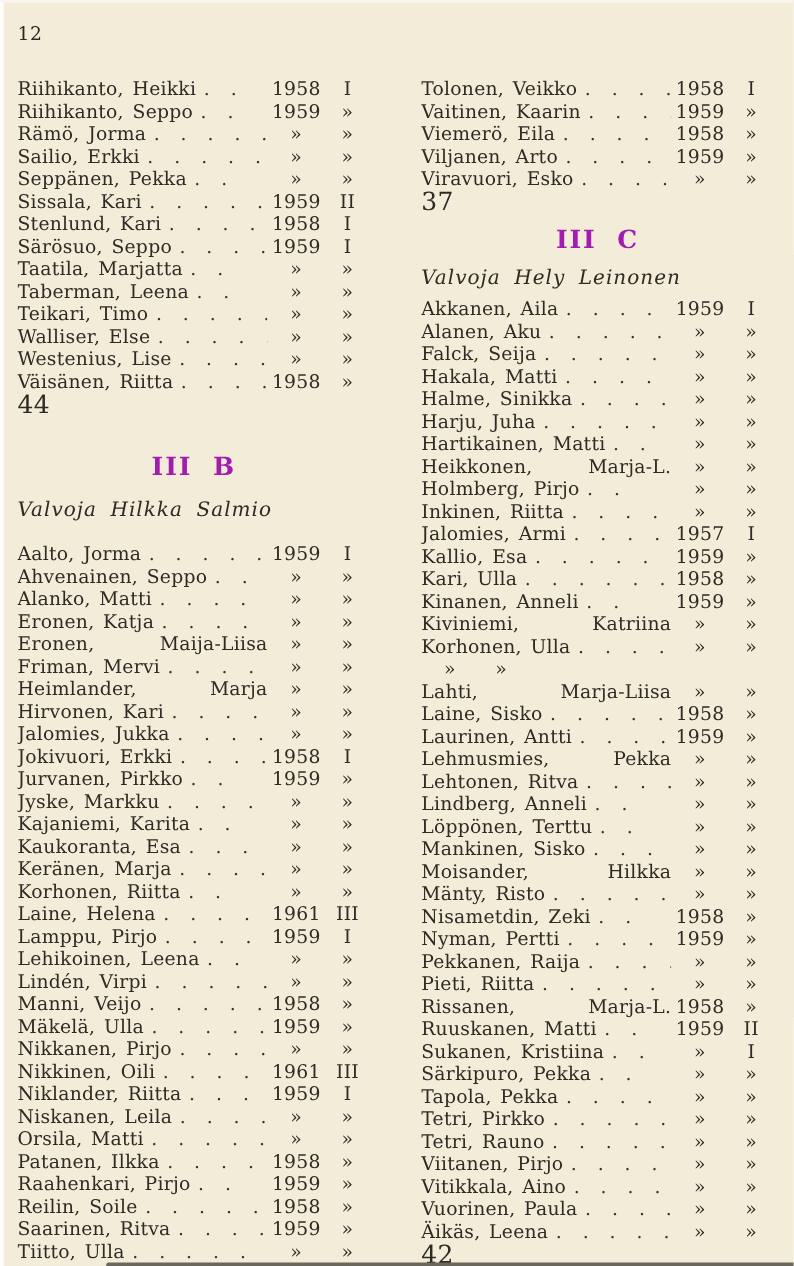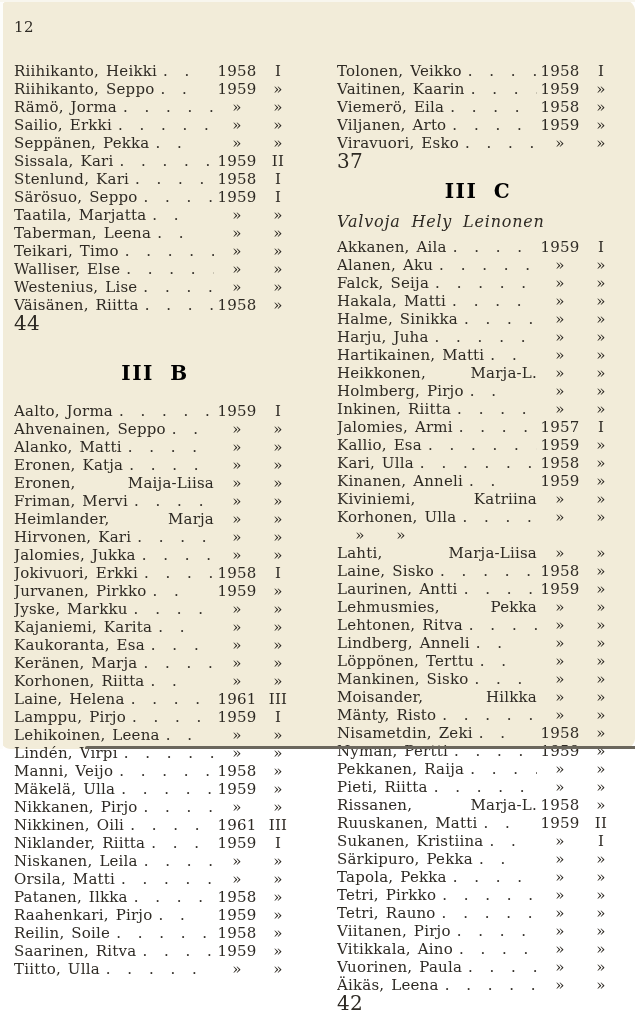--- a/index.html
+++ b/index.html
@@ -4,25 +4,24 @@
 <style>
   * { margin:0; padding:0; box-sizing:border-box; }
   html,body { width:635px; height:1013px; }
   body {
     font-family: "DejaVu Serif", "Liberation Serif", serif;
     background:#fff;
     overflow:hidden;
   }
   .page {
     position:relative;
-    width:635px; height:749px;
+    width:635px; height:1013px;
     background:#f2ecd9;
     color:#2e2a24;
     padding:18px 12px 0 14px;
-    border-radius:11px;
   }
   .edge-left { position:absolute; left:0; top:0; bottom:0; width:3px; background:#fdfdfb; }
   .edge-top { position:absolute; left:0; top:0; right:0; height:2px; background:#f8f6ee; }
   .scan-bottom { position:absolute; bottom:0; left:85px; right:0; height:3px; background:#6b675d; border-radius:2px 0 0 0; }
 
   .cols { display:flex; }
   .col { width:282px; }
   .col.left { margin-right:41px; }
 
   .pagenum { height:18px; line-height:18px; font-size:15px; margin-bottom:26px; letter-spacing:.5px; }
@@ -36,21 +35,21 @@
   .nmwrap { flex:1; min-width:0; display:flex; overflow:hidden; }
   .nm {}
   .nm.just { flex:1; text-align:justify; text-align-last:justify; margin-right:0; }
   .dots { margin-left:6px; letter-spacing:5px; overflow:hidden; color:#35302a; }
   .yr { width:46px; text-align:center; flex-shrink:0; }
   .mk { width:36px; text-align:center; flex-shrink:0; }
   .row.total { font-size:20px; }
 
   .sec-heading {
     text-align:center; font-weight:bold; font-size:20px; line-height:26px;
-    letter-spacing:1.5px; word-spacing:8px; color:#000000;
+    letter-spacing:1.5px; word-spacing:8px; color:#a21caf;
   }
   .sec-subtitle {
     font-style:italic; font-size:16px; line-height:20px;
     letter-spacing:.8px; word-spacing:5px;
   }
   .left .sec-heading { margin-top:28px; }
   .left .sec-subtitle { margin-top:12px; }
   .left .list2 { margin-top:16px; }
   .rightc .sec-heading { margin-top:8px; }
   .rightc .sec-subtitle { margin-top:8px; }
@@ -176,20 +175,21 @@
             <span class="nmwrap">
               <span class="nm">Väisänen, Riitta</span>
               <span class="dots">. . . .</span>
             </span>
             <span class="yr">1958</span>
             <span class="mk">»</span>
           </div>
           <div class="row total">44</div>
         </div>
       <div class="sec-heading">III B</div>
+      <div class="sec-subtitle">Valvoja Hilkka Salmio</div>
       <div class="list2">
           <div class="row">
             <span class="nmwrap">
               <span class="nm">Aalto, Jorma</span>
               <span class="dots">. . . . . .</span>
             </span>
             <span class="yr">1959</span>
             <span class="mk">I</span>
           </div>
           <div class="row">

